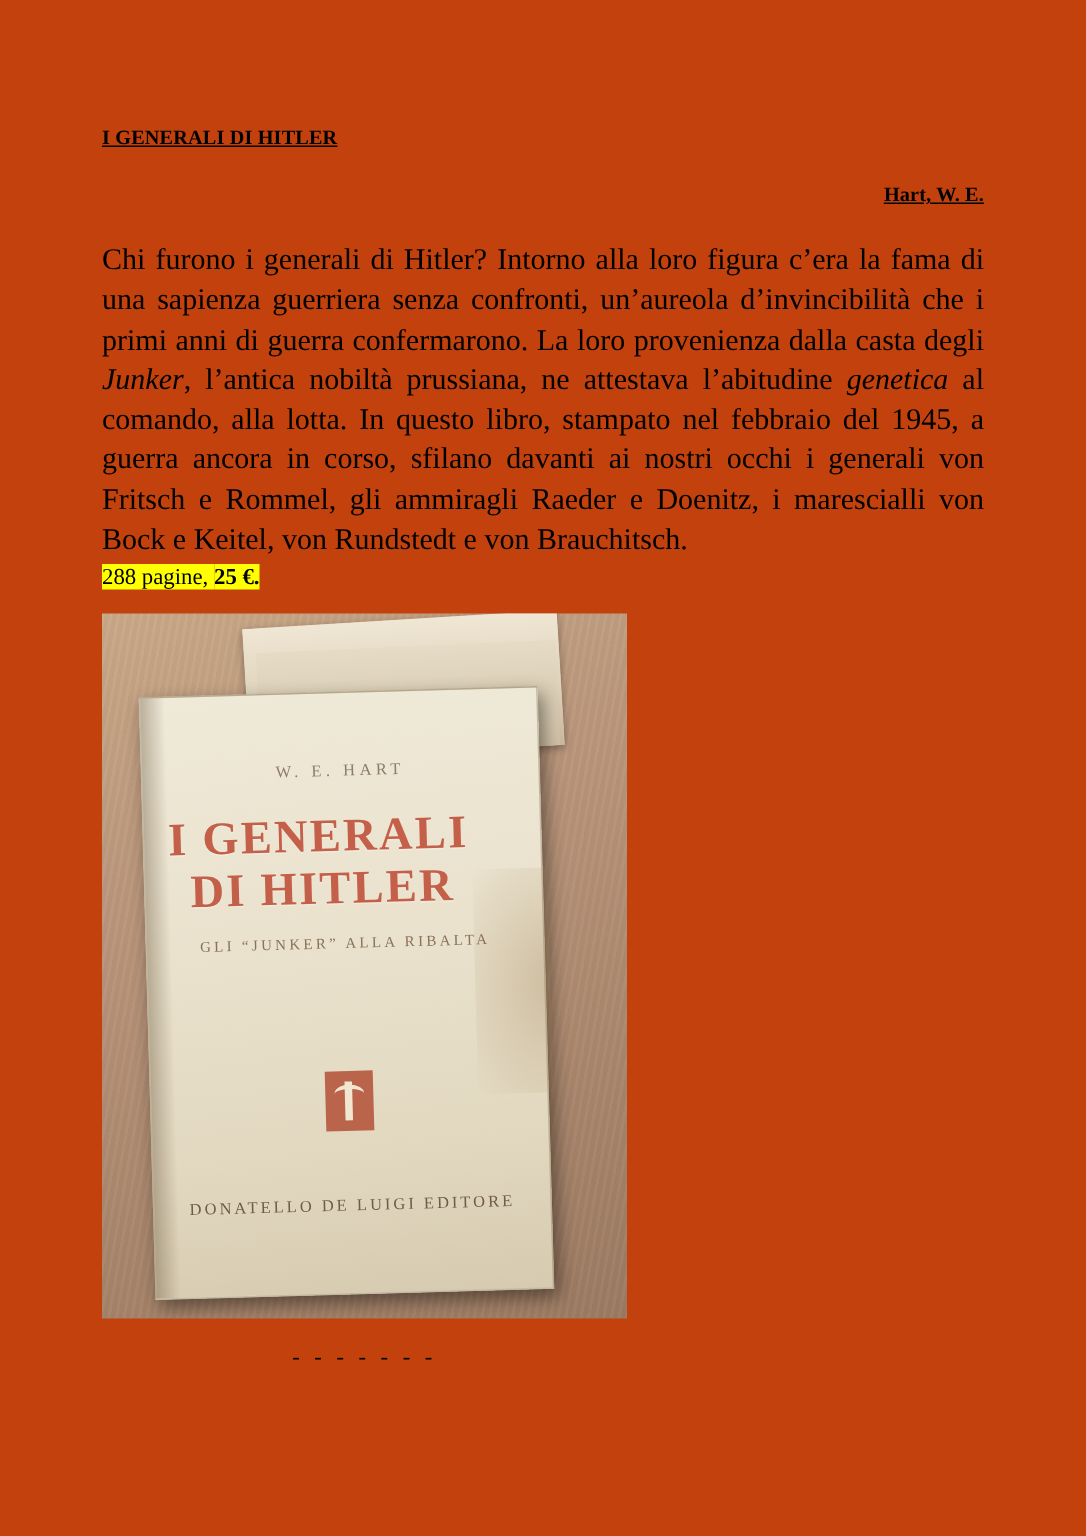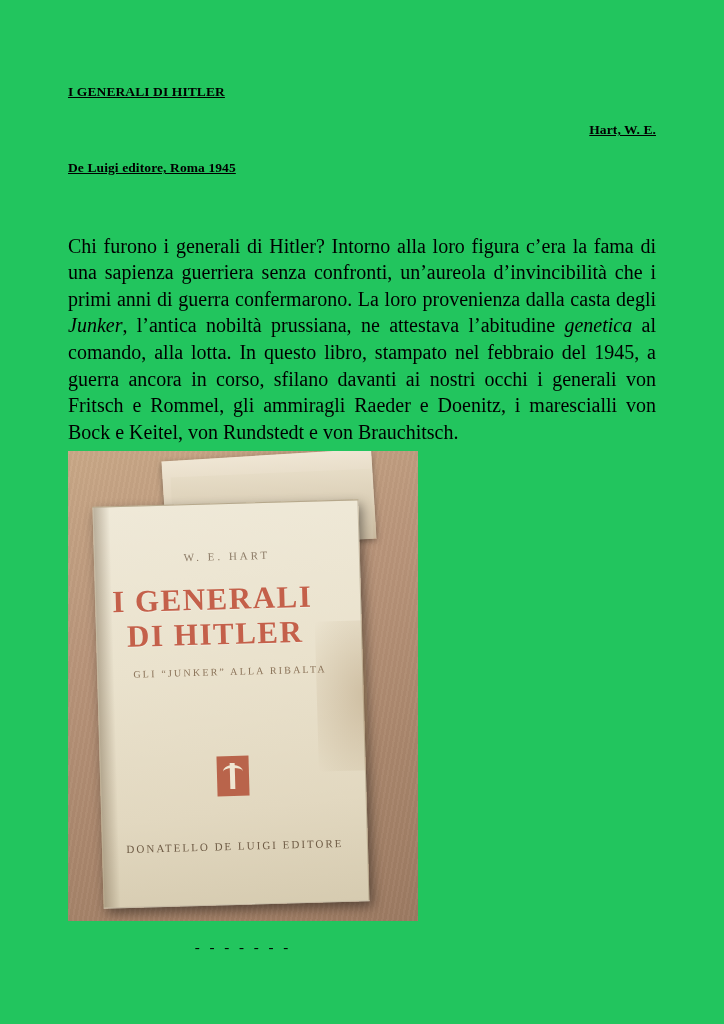--- a/index.html
+++ b/index.html
@@ -14,21 +14,21 @@
     color: #000000;
     position: relative;
     overflow: hidden;
   }
   .page {
     position: absolute;
     left: 0;
     top: 0;
     width: 724px;
     height: 1024px;
-    background: #22c55e;
+    background: #c2410c;
   }
   .content {
     position: absolute;
     left: 68px;
     top: 84px;
     width: 588px;
   }
   .heading {
     font-family: "Liberation Serif", serif;
     font-weight: bold;
@@ -219,24 +219,24 @@
   }
 </style>
 </head>
 <body>
 
 <div class="page">
   <div class="content">
 
     <div class="heading">I GENERALI DI HITLER</div>
     <div class="heading h2">Hart, W. E.</div>
-    <div class="heading h3">De Luigi editore, Roma 1945</div>
 
     <p class="body-text"><span>Chi furono i generali di Hitler? Intorno alla loro figura c’era la fama di una sapienza guerriera senza confronti, un’aureola d’invincibilità che i primi anni di guerra confermarono. La loro provenienza dalla casta degli </span><em>Junker</em><span>, l’antica nobiltà prussiana, ne attestava l’abitudine </span><em>genetica</em><span> al comando, alla lotta. In questo libro, stampato nel febbraio del 1945, a guerra ancora in corso, sfilano davanti ai nostri occhi i generali von Fritsch e Rommel, gli ammiragli Raeder e Doenitz, i marescialli von Bock e Keitel, von Rundstedt e von Brauchitsch.</span></p>
 
+    <p class="price-line"><span class="hl">288 pagine, </span><span class="price-bold">25 €.</span></p>
 
     <div class="photo-wrap">
       <div class="photo">
         <div class="desk-grain"></div>
         <div class="stack"></div>
         <div class="stack2"></div>
         <div class="cover">
           <div class="edge-shadow"></div>
           <div class="stain"></div>
           <div class="cover-author">W. E. HART</div>

